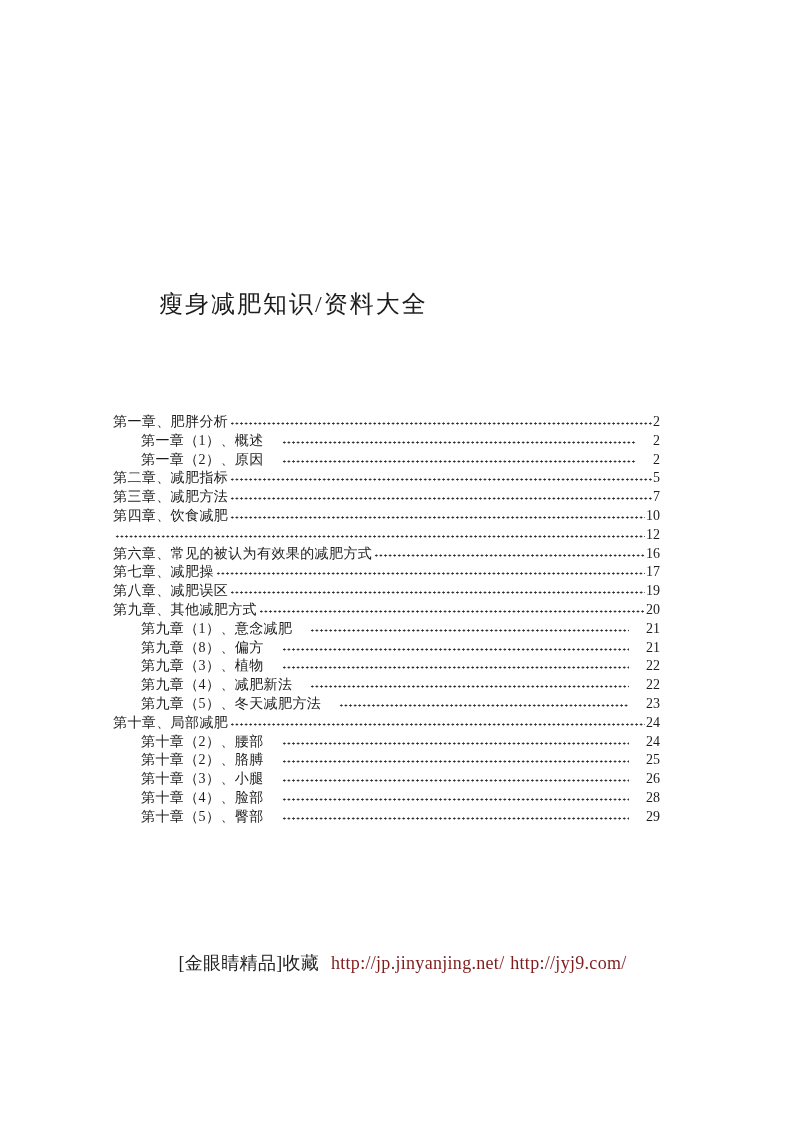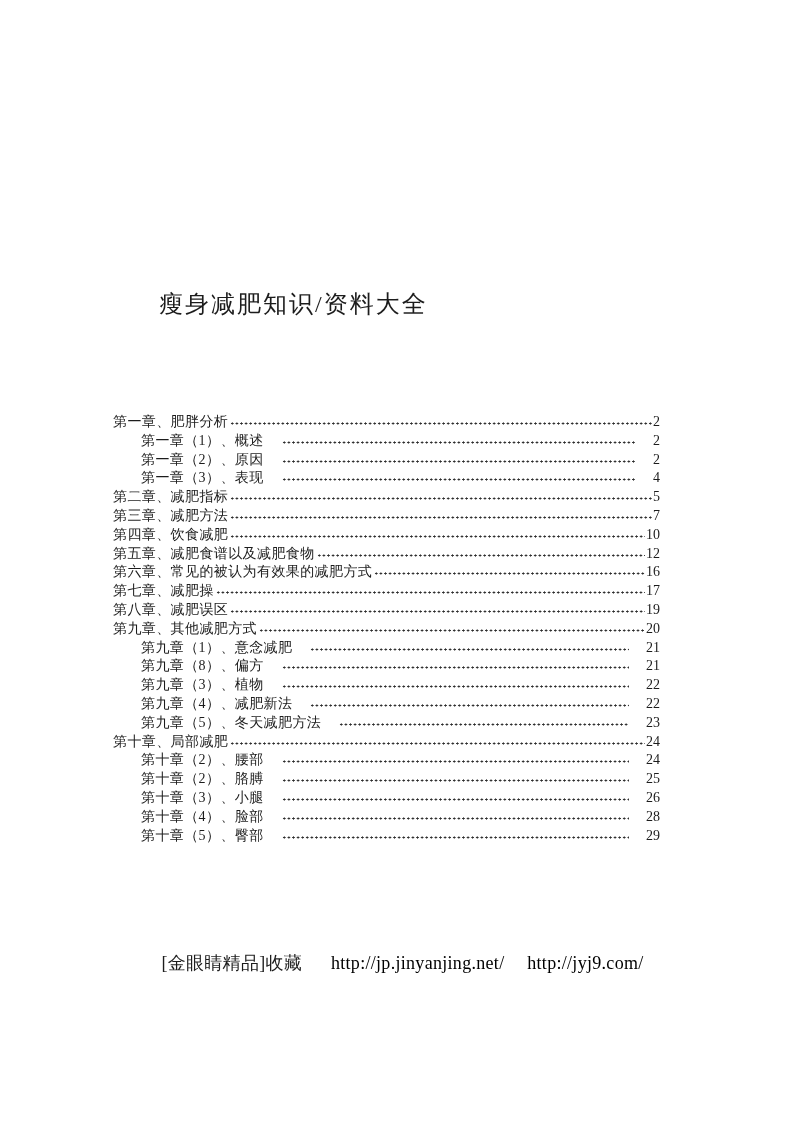--- a/index.html
+++ b/index.html
@@ -69,23 +69,23 @@
     text-align: center;
     font-size: 18px;
     letter-spacing: 0.3px;
     white-space: nowrap;
   }
   .footer .brand {
     margin-right: 6px;
     margin-left: 12px;
   }
   .footer a {
-    color: #000000;
+    color: #7f1d1d;
     text-decoration: none;
-    margin-left: 18px;
+    margin-left: 1px;
   }
 </style>
 </head>
 <body>
 
 <div class="page">
 
   <h1 class="doc-title">瘦身减肥知识/资料大全</h1>
 
   <div class="toc" id="toc">
@@ -97,42 +97,36 @@
       <div class="toc-row lvl2">
         <span class="toc-label">第一章（1）、概述</span>
         <span class="toc-dots"></span>
         <span class="toc-page">2</span>
       </div>
       <div class="toc-row lvl2">
         <span class="toc-label">第一章（2）、原因</span>
         <span class="toc-dots"></span>
         <span class="toc-page">2</span>
       </div>
-      <div class="toc-row lvl2">
-        <span class="toc-label">第一章（3）、表现</span>
-        <span class="toc-dots"></span>
-        <span class="toc-page">4</span>
-      </div>
       <div class="toc-row">
         <span class="toc-label">第二章、减肥指标</span>
         <span class="toc-dots"></span>
         <span class="toc-page">5</span>
       </div>
       <div class="toc-row">
         <span class="toc-label">第三章、减肥方法</span>
         <span class="toc-dots"></span>
         <span class="toc-page">7</span>
       </div>
       <div class="toc-row">
         <span class="toc-label">第四章、饮食减肥</span>
         <span class="toc-dots"></span>
         <span class="toc-page">10</span>
       </div>
       <div class="toc-row">
-        <span class="toc-label">第五章、减肥食谱以及减肥食物</span>
         <span class="toc-dots"></span>
         <span class="toc-page">12</span>
       </div>
       <div class="toc-row">
         <span class="toc-label">第六章、常见的被认为有效果的减肥方式</span>
         <span class="toc-dots"></span>
         <span class="toc-page">16</span>
       </div>
       <div class="toc-row">
         <span class="toc-label">第七章、减肥操</span>

